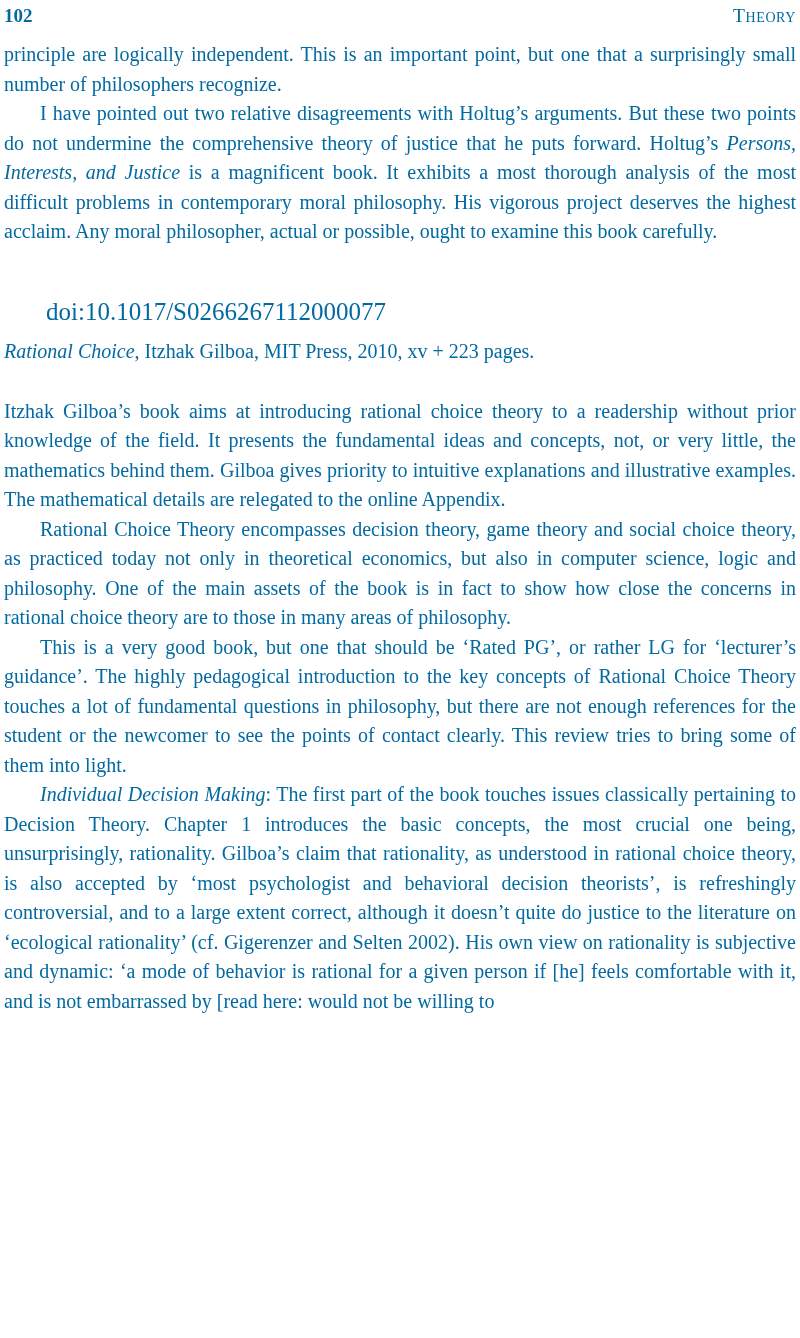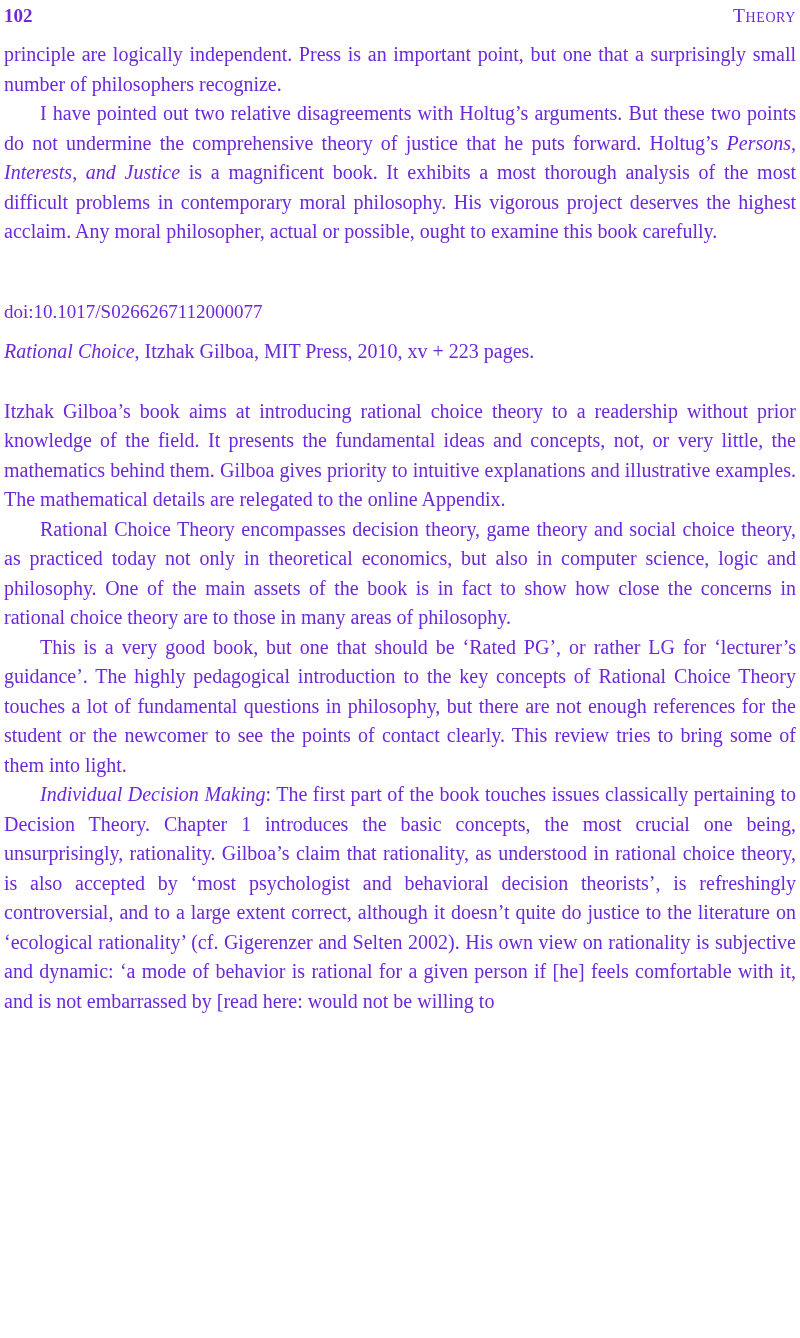--- a/index.html
+++ b/index.html
@@ -8,21 +8,21 @@
     background: #ffffff;
   }
   .sheet {
     position: relative;
     width: 800px;
     height: 1338px;
     overflow: hidden;
     box-sizing: border-box;
     padding: 5px 4px 0 4px;
     background: #ffffff;
-    color: #6d28d9;
+    color: #0369a1;
     font-family: "Liberation Serif", serif;
   }
   .running-header {
     display: flex;
     justify-content: space-between;
     align-items: baseline;
     margin-bottom: 13px;
   }
   .page-num {
     font-weight: bold;
@@ -57,22 +57,23 @@
     line-height: 29.5px;
   }
   .sig-affil {
     font-weight: bold;
     font-style: italic;
     font-size: 19px;
     line-height: 29.5px;
   }
   .doi {
     margin-top: 50px;
-    font-size: 19px;
+    font-size: 25px;
     line-height: 29.5px;
+    margin-left: 42px;
   }
   .citation {
     margin-top: 11px;
   }
   .citation p {
     margin: 0;
     font-size: 20px;
     line-height: 29.5px;
     text-align: left;
   }
@@ -84,21 +85,21 @@
 <body>
 
 <div class="sheet">
 
   <header class="running-header">
     <span class="page-num">102</span>
     <span class="running-head">Theory</span>
   </header>
 
   <section class="body-text">
-      <p><span>principle are logically independent. Press is an important point, but one that a surprisingly small number of philosophers recognize.</span></p>
+      <p><span>principle are logically independent. This is an important point, but one that a surprisingly small number of philosophers recognize.</span></p>
       <p class="indent"><span>I have pointed out two relative disagreements with Holtug’s arguments. But these two points do not undermine the comprehensive theory of justice that he puts forward. Holtug’s </span><span class="it">Persons, Interests, and Justice</span><span> is a magnificent book. It exhibits a most thorough analysis of the most difficult problems in contemporary moral philosophy. His vigorous project deserves the highest acclaim. Any moral philosopher, actual or possible, ought to examine this book carefully.</span></p>
     </section>
 
 
   <div class="doi">doi:10.1017/S0266267112000077</div>
 
   <section class="citation">
       <p><span class="it">Rational Choice</span><span>, Itzhak Gilboa, MIT Press, 2010, xv + 223 pages.</span></p>
     </section>
 

